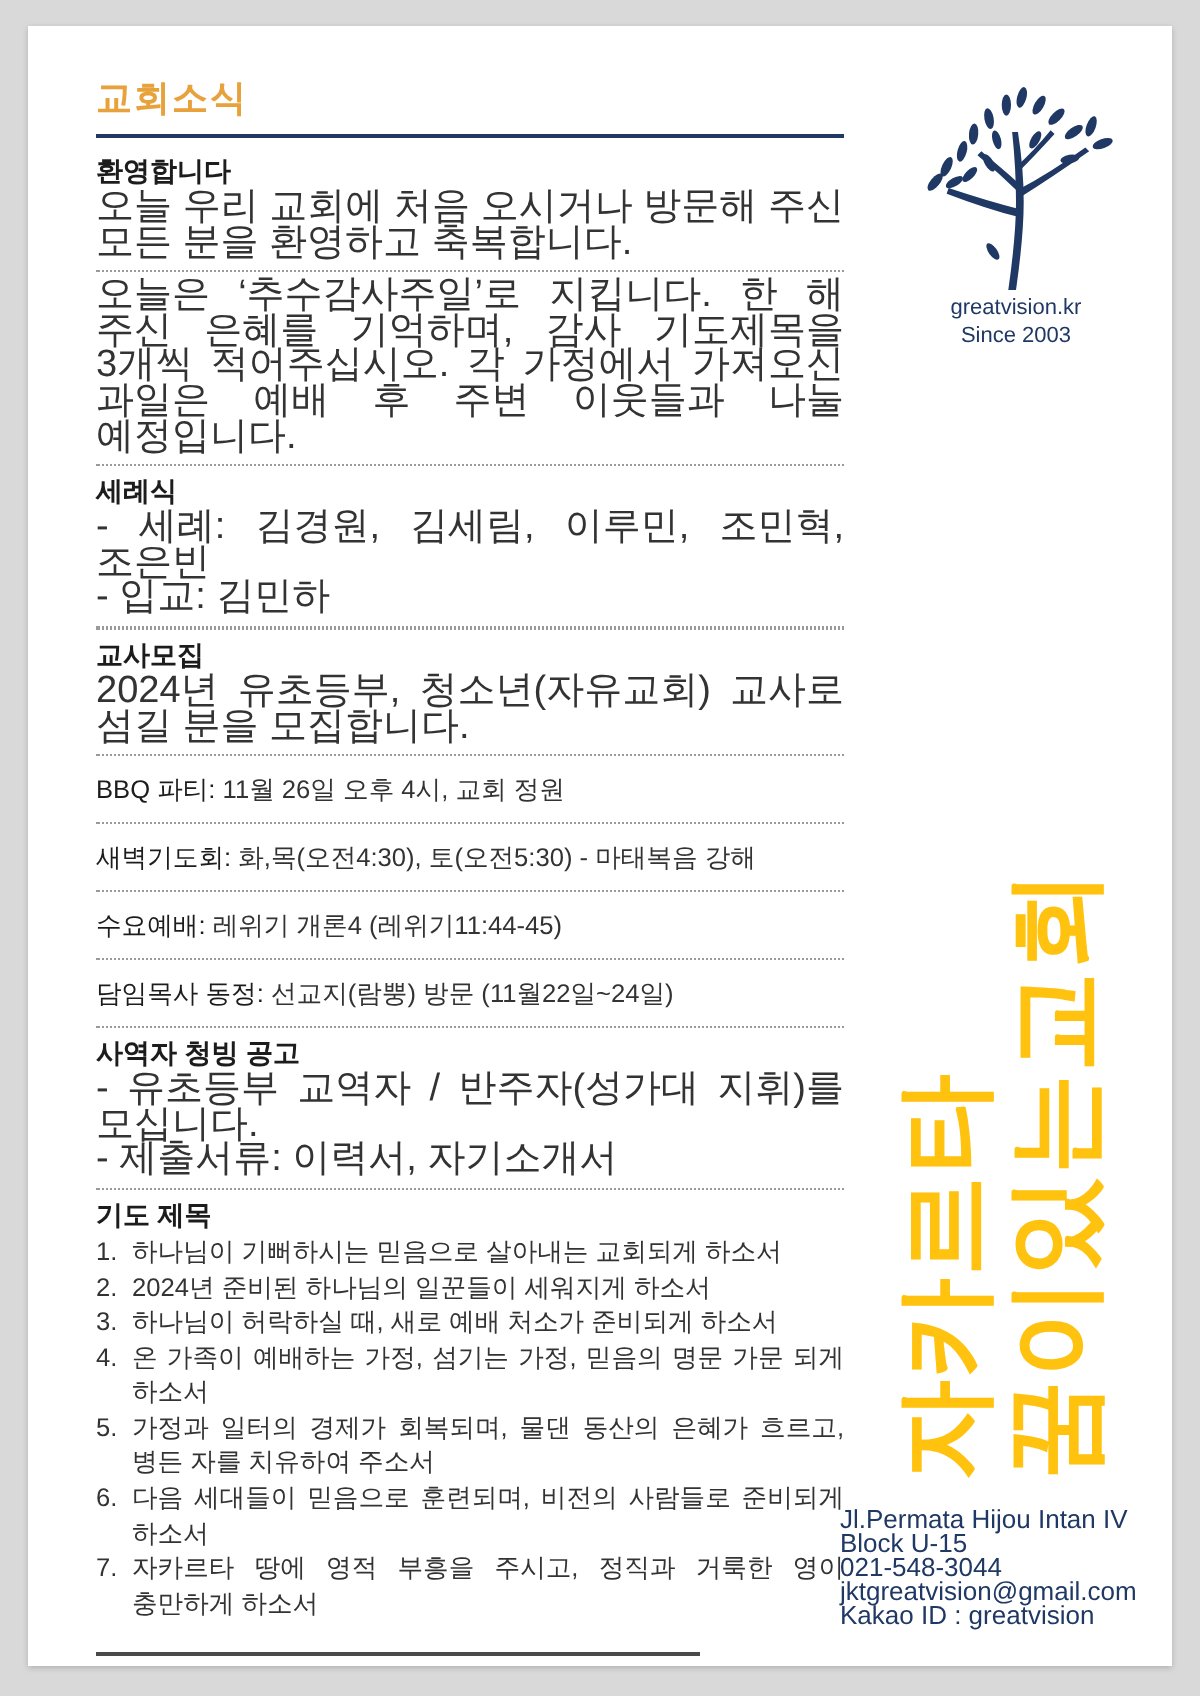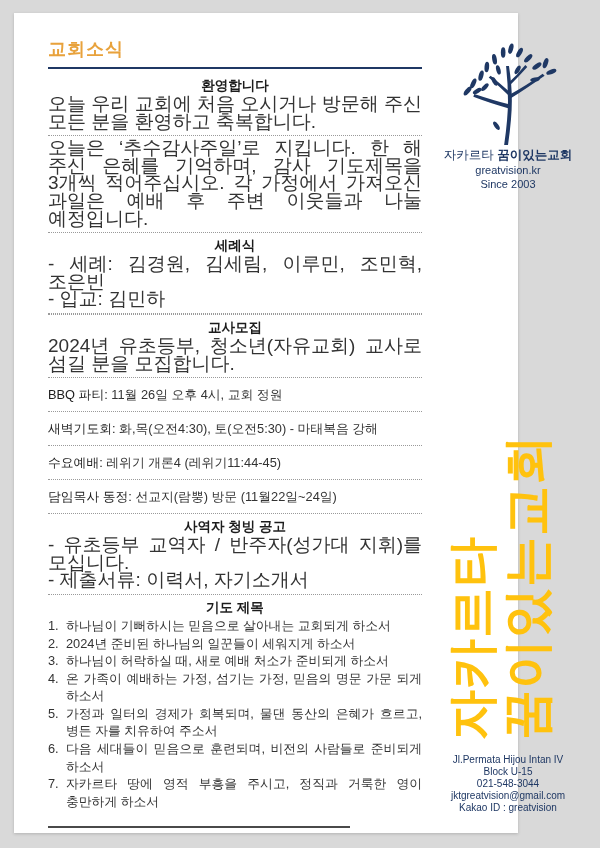--- a/index.html
+++ b/index.html
@@ -6,21 +6,21 @@
   html,body { width: 600px; height: 848px; }
   body {
     background: #d9d9d9;
     font-family: "Liberation Sans", "DejaVu Sans", sans-serif;
     position: relative;
     overflow: hidden;
   }
   .sheet {
     position: absolute;
     left: 14px; top: 13px;
-    width: 504px; height: 820px;
+    width: 572px; height: 820px;
     background: #ffffff;
     box-shadow: 0 1px 3px rgba(0,0,0,0.18);
   }
   
   .left-col {
     position: absolute;
     left: 34px; top: 24px;
     width: 374px;
   }
   .page-title {
@@ -33,21 +33,20 @@
   .title-rule {
     border-top: 2px solid #1f3864;
     margin-bottom: 4px;
   }
   .section { padding: 3px 0 5px; }
   .sec-heading {
     font-size: 13.5px;
     font-weight: 700;
     color: #1c1c1c;
     line-height: 19px;
-    text-align: center;
   }
   .sec-body, .sec-line {
     font-size: 19px;
     color: #333333;
     line-height: 17.6px;
     text-align: justify;
     word-break: keep-all;
   }
   .sep {
     border-top: 1px dotted #9a9a9a;
@@ -101,23 +100,23 @@
     font-size: 50px;
     font-weight: 700;
     line-height: 55px;
     letter-spacing: 1px;
     white-space: nowrap;
   }
   .footer-block {
     position: absolute;
     left: 406px; top: 741px;
     width: 176px;
-    text-align: center;
+    text-align: left;
     color: #1f3864;
-    font-size: 10px;
+    font-size: 13px;
     line-height: 12px;
   }
 </style>
 </head>
 <body>
 
 <div class="sheet">
 
   <div class="left-col">
     <div class="page-title">교회소식</div>
@@ -239,24 +238,20 @@
         <ellipse cx="99" cy="23" rx="2.4" ry="5.5" transform="rotate(20 99 23)"></ellipse>
         <ellipse cx="105" cy="32" rx="2.4" ry="5.5" transform="rotate(70 105 32)"></ellipse>
         <ellipse cx="88" cy="40" rx="2.2" ry="5" transform="rotate(80 88 40)"></ellipse>
         <ellipse cx="46" cy="42" rx="2.2" ry="5" transform="rotate(-30 46 42)"></ellipse>
         <ellipse cx="50" cy="30" rx="2.2" ry="5" transform="rotate(-15 50 30)"></ellipse>
         <ellipse cx="36" cy="48" rx="2.2" ry="5" transform="rotate(45 36 48)"></ellipse>
         <ellipse cx="70" cy="30" rx="2.2" ry="5" transform="rotate(30 70 30)"></ellipse>
         <ellipse cx="48" cy="88" rx="2.2" ry="5" transform="rotate(-35 48 88)"></ellipse>
       </g>
     </svg>
-    <div class="logo-name-line">
-      <span class="logo-name-city">자카르타</span>
-      <span class="logo-name-church">꿈이있는교회</span>
-    </div>
     <div class="logo-site">greatvision.kr</div>
     <div class="logo-since">Since 2003</div>
   </div>
 
   <div class="vertical-banner">
     <div>자카르타</div>
     <div>꿈이있는교회</div>
   </div>
 
   <div class="footer-block">

